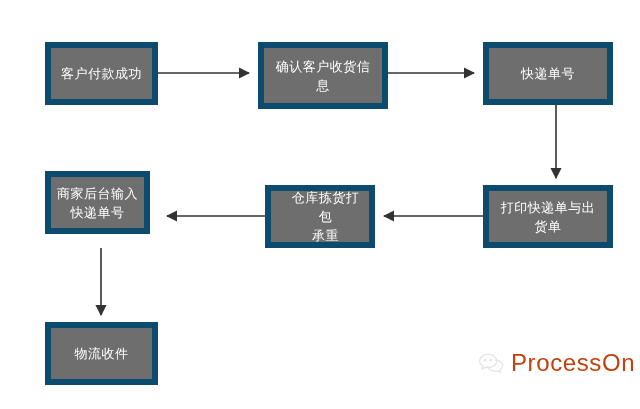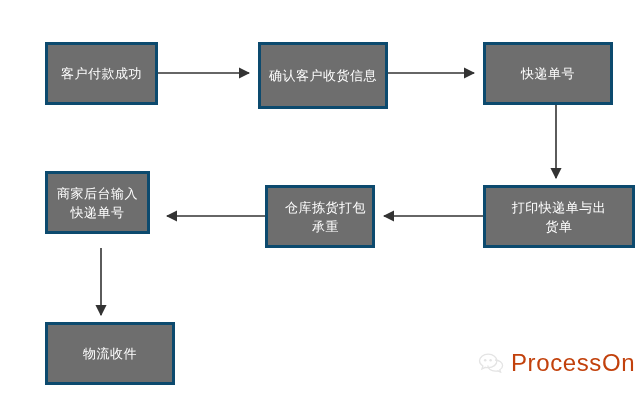--- a/index.html
+++ b/index.html
@@ -18,21 +18,21 @@
     position: absolute;
     left: 0;
     top: 0;
     width: 640px;
     height: 409px;
     background: #ffffff;
   }
   .node {
     position: absolute;
     background: #6e6e6e;
-    border: 3px solid #0c4a6e;
+    border: 6px solid #0c4a6e;
     color: #ffffff;
     display: flex;
     align-items: center;
     justify-content: center;
     text-align: center;
     font-size: 13px;
     line-height: 19px;
     letter-spacing: 0.5px;
     box-sizing: border-box;
     padding: 2px 6px;
@@ -110,24 +110,24 @@
   <div class="node" style="left:258px; top:42px; width:130px; height:67px;">确认客户收货信息</div>
 
   <div class="node" style="left:483px; top:42px; width:130px; height:63px;">快递单号</div>
 
   <div class="node" style="left:45px; top:171px; width:105px; height:63px;">商家后台输入
 快递单号</div>
 
   <div class="node" style="left:265px; top:185px; width:110px; height:63px;padding-left:17px;">仓库拣货打包
 承重</div>
 
-  <div class="node" style="left:483px; top:185px; width:152px; height:63px;">打印快递单与出
+  <div class="node" style="left:483px; top:185px; width:130px; height:63px;">打印快递单与出
 货单</div>
 
-  <div class="node" style="left:45px; top:322px; width:130px; height:63px;">物流收件</div>
+  <div class="node" style="left:45px; top:322px; width:113px; height:63px;">物流收件</div>
 
   <div class="watermark" style="left:478px; top:352px;">
     <span class="wm-mark">
       <svg viewBox="0 0 26 21" width="26" height="21">
         <path d="M10.2 2.2 C5.2 2.2 1.5 5.2 1.5 8.8 C1.5 10.9 2.8 12.8 4.9 14.0
                  L3.9 17.0 L7.3 15.3 C8.2 15.5 9.2 15.6 10.2 15.6
                  C15.2 15.6 18.9 12.6 18.9 8.8 C18.9 5.2 15.2 2.2 10.2 2.2 Z" fill="none" stroke="#e4e4e4" stroke-width="1.3"></path>
         <path d="M17.0 8.0 C21.4 8.2 24.6 10.7 24.6 13.6 C24.6 15.3 23.5 16.8 21.8 17.8
                  L22.6 20.1 L19.8 18.8 C19.0 19.0 18.2 19.1 17.3 19.1
                  C13.0 19.1 9.8 16.6 9.8 13.6" fill="none" stroke="#e4e4e4" stroke-width="1.3"></path>

